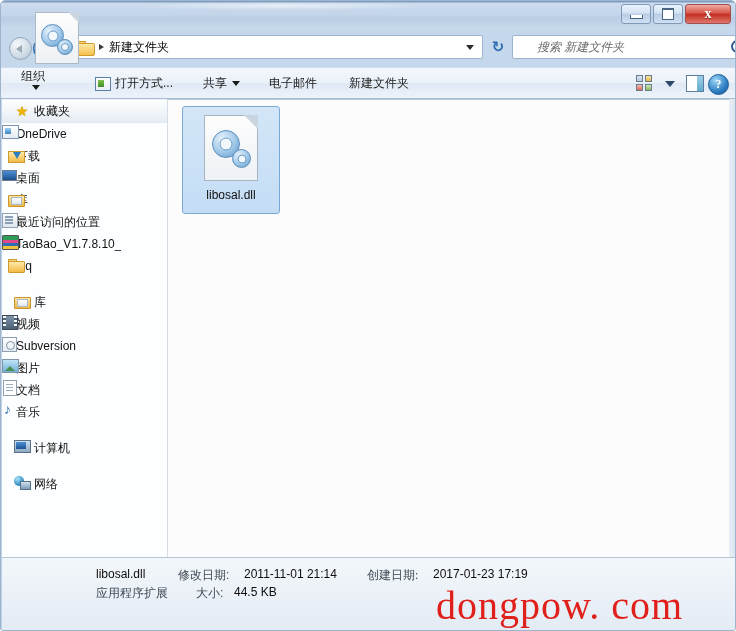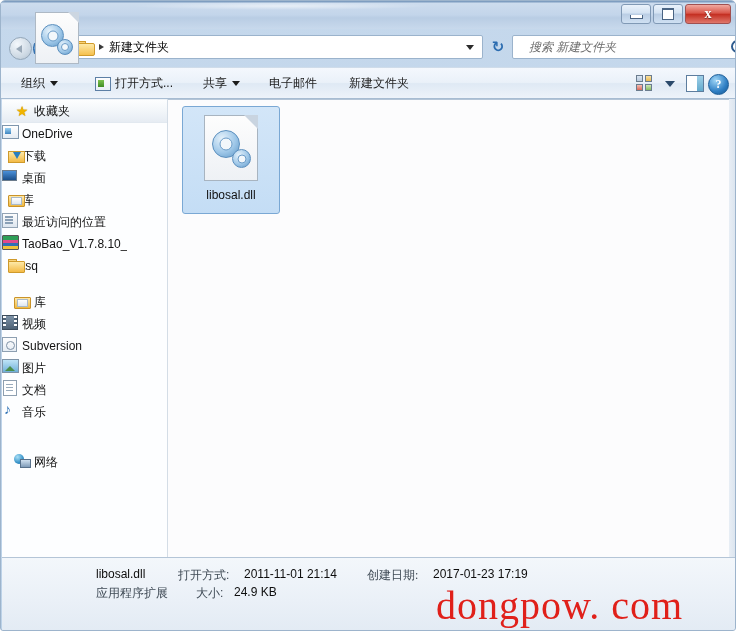--- a/index.html
+++ b/index.html
@@ -147,21 +147,21 @@
     left: 487px; top: 6px;
     width: 241px; height: 24px;
     box-sizing: border-box;
     background: #fff;
     border: 1px solid #9bb3cc;
     border-radius: 2px;
     display: flex; align-items: center;
     margin-left: 24px;
   }
   #search-text {
-    margin-left: 16px; font-style: italic; color: #6d6d6d; font-size: 12px;
+    margin-left: 24px; font-style: italic; color: #6d6d6d; font-size: 12px;
   }
   #search-icon {
     position: absolute; right: 8px; top: 4px;
     width: 14px; height: 15px;
   }
   #search-icon .lens {
     position:absolute; left:1px; top:0px; width:9px; height:9px;
     border: 2px solid #2f5c8f; border-radius: 50%;
   }
 
@@ -267,21 +267,21 @@
   }
   #nav-fav-header {
     background: linear-gradient(to bottom, #fdfeff 0%, #f1f5f9 55%, #e6ecf3 100%);
     border-top: 1px solid #eef3f8;
     border-bottom: 1px solid #e2e9f0;
   }
   .nav-item {
     position: relative;
     height: 22px;
     display: flex; align-items: center;
-    padding-left: 20px;
+    padding-left: 14px;
     font-size: 12px;
     color: #121212;
     white-space: nowrap;
   }
   .nav-item .label { overflow: hidden; }
   .nav-icon {
     position: absolute; left: 6px; top: 3px;
     width: 16px; height: 16px;
   }
   .nav-group-header .nav-icon { left: 12px; top: 3px; }
@@ -510,21 +510,21 @@
 
     <div id="searchbox">
       <span id="search-text">搜索 新建文件夹</span>
       <div id="search-icon">
         <div class="lens"></div>
       </div>
     </div>
   </div>
 
   <div id="toolbar">
-    <div class="tbitem" id="tb-0" style="left:14px;">
+    <div class="tbitem" id="tb-0" style="left:14px;flex-direction:column;">
       <span>组织</span>
       <span class="tcaret"></span>
     </div>
     <div class="tbitem" id="tb-1" style="left:88px;">
       <span id="tb-openwith-icon"></span>
       <span>打开方式...</span>
     </div>
     <div class="tbitem" id="tb-2" style="left:196px;">
       <span>共享</span>
       <span class="tcaret"></span>
@@ -616,20 +616,24 @@
       <span class="nav-icon ic-doc"></span>
       <span class="label">文档</span>
     </div>
     <div class="nav-item">
       <span class="nav-icon ic-music">♪</span>
       <span class="label">音乐</span>
     </div>
 
     <div class="nav-spacer"></div>
 
+    <div class="nav-group-header">
+      <span class="nav-icon ic-computer"></span>
+      <span>计算机</span>
+    </div>
 
     <div class="nav-spacer"></div>
 
     <div class="nav-group-header">
       <span class="nav-icon ic-network"></span>
       <span>网络</span>
     </div>
   </div>
 
   <div id="splitter"></div>
@@ -651,24 +655,24 @@
 
   <div id="status-icon">
     <div class="fold"></div>
     <div class="gear" id="status-gear-big"></div>
     <div class="gear" id="status-gear-small"></div>
   </div>
 
   <div id="status-name">libosal.dll</div>
   <div id="status-type">应用程序扩展</div>
 
-  <div id="status-modified-label">打开方式:</div>
+  <div id="status-modified-label">修改日期:</div>
   <div id="status-modified-value">2011-11-01 21:14</div>
 
   <div id="status-size-label">大小:</div>
-  <div id="status-size-value">24.9 KB</div>
+  <div id="status-size-value">44.5 KB</div>
 
   <div id="status-created-label">创建日期:</div>
   <div id="status-created-value">2017-01-23 17:19</div>
 
   <div id="watermark">dongpow. com</div>
 
 </div>
 
 </body></html>

